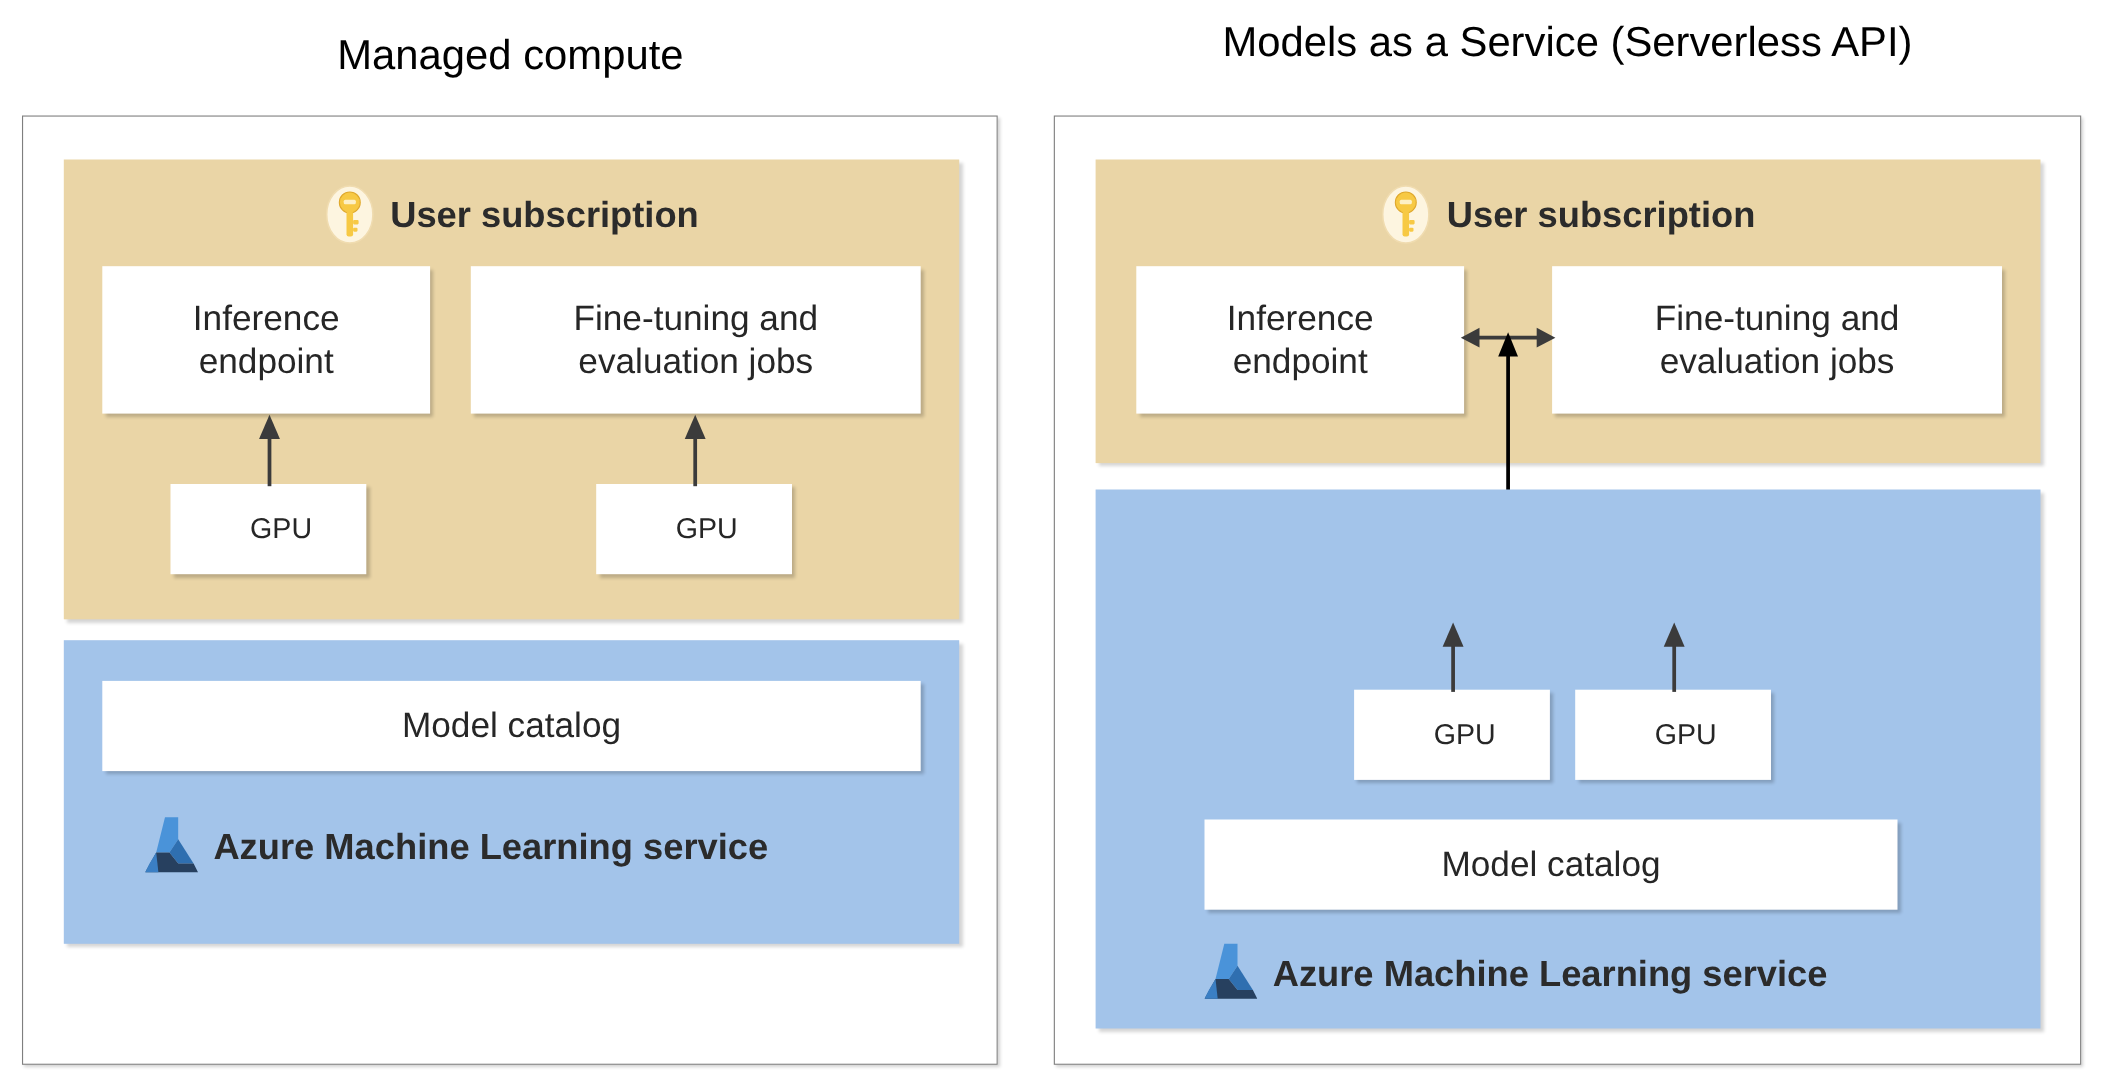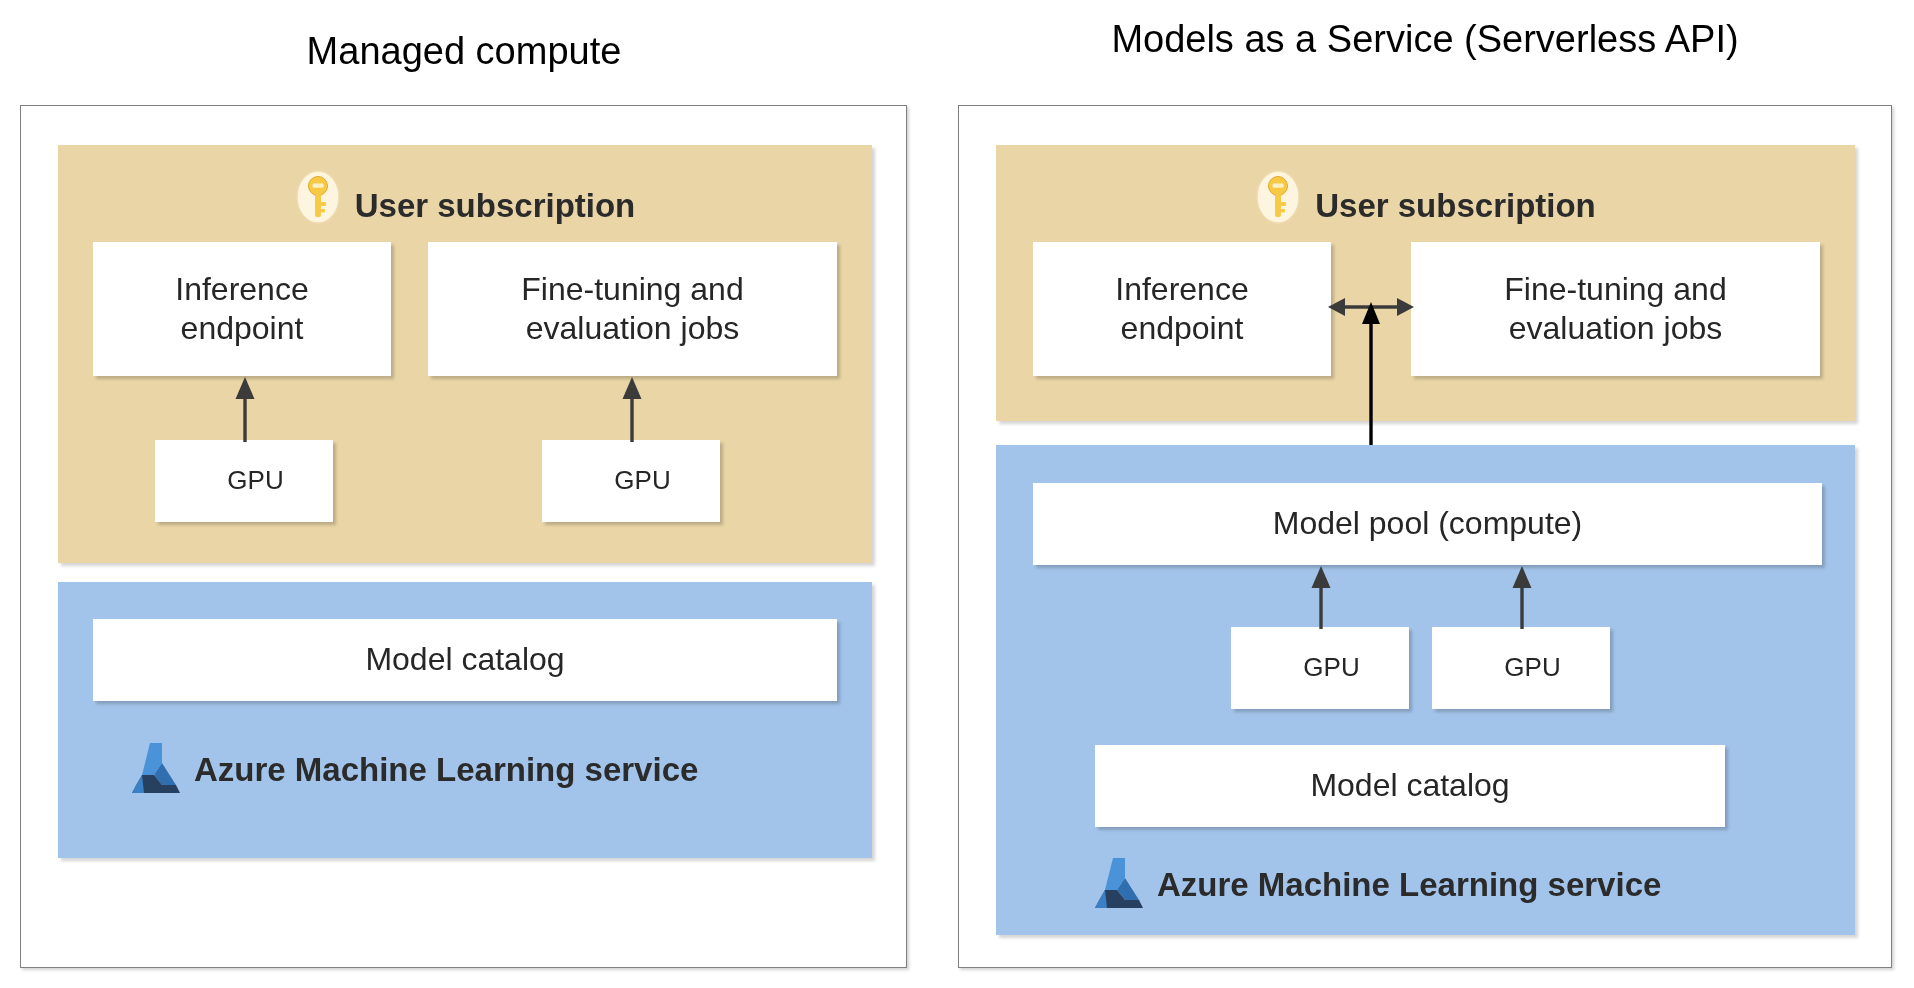--- a/index.html
+++ b/index.html
@@ -68,21 +68,21 @@
   .zone-header {
     position: absolute;
     display: flex;
     align-items: center;
     gap: 14px;
     font-size: 33px;
     font-weight: bold;
     color: #2b2b2b;
     white-space: nowrap;
   }
-  .zone-header.centered { justify-content: center; align-items: flex-end; }
+  .zone-header.centered { justify-content: center; }
 
   
   .key-icon {
     width: 46px;
     height: 56px;
     flex: 0 0 auto;
     display: block;
   }
   
   .aml-icon {
@@ -194,21 +194,20 @@
     <polygon points="87,17 70,8 70,26" fill="#3b3b3b"></polygon>
   </svg>
 
   <svg class="arrow-svg" style="left:1358px; top:300px; width:26px; height:200px;" viewBox="0 0 26 200" xmlns="http://www.w3.org/2000/svg">
     <line x1="13" y1="200" x2="13" y2="22" stroke="#000000" stroke-width="3.4"></line>
     <polygon points="13,2 4,24 22,24" fill="#000000"></polygon>
   </svg>
 
   <div class="zone zone-blue" style="left:996px; top:445px; width:859px; height:490px;"></div>
 
-  <div class="box" style="left:1033px; top:483px; width:789px; height:82px;">Model pool (compute)</div>
 
   <div class="box small" style="left:1231px; top:627px; width:178px; height:82px;">GPU</div>
 
   <div class="box small" style="left:1432px; top:627px; width:178px; height:82px;">GPU</div>
 
   <svg class="arrow-svg" style="left:1308px; top:565px; width:26px; height:64px;" viewBox="0 0 26 64" xmlns="http://www.w3.org/2000/svg">
     <line x1="13" y1="64" x2="13" y2="20" stroke="#3b3b3b" stroke-width="3.4"></line>
     <polygon points="13,1 3.5,23 22.5,23" fill="#3b3b3b"></polygon>
   </svg>
 

